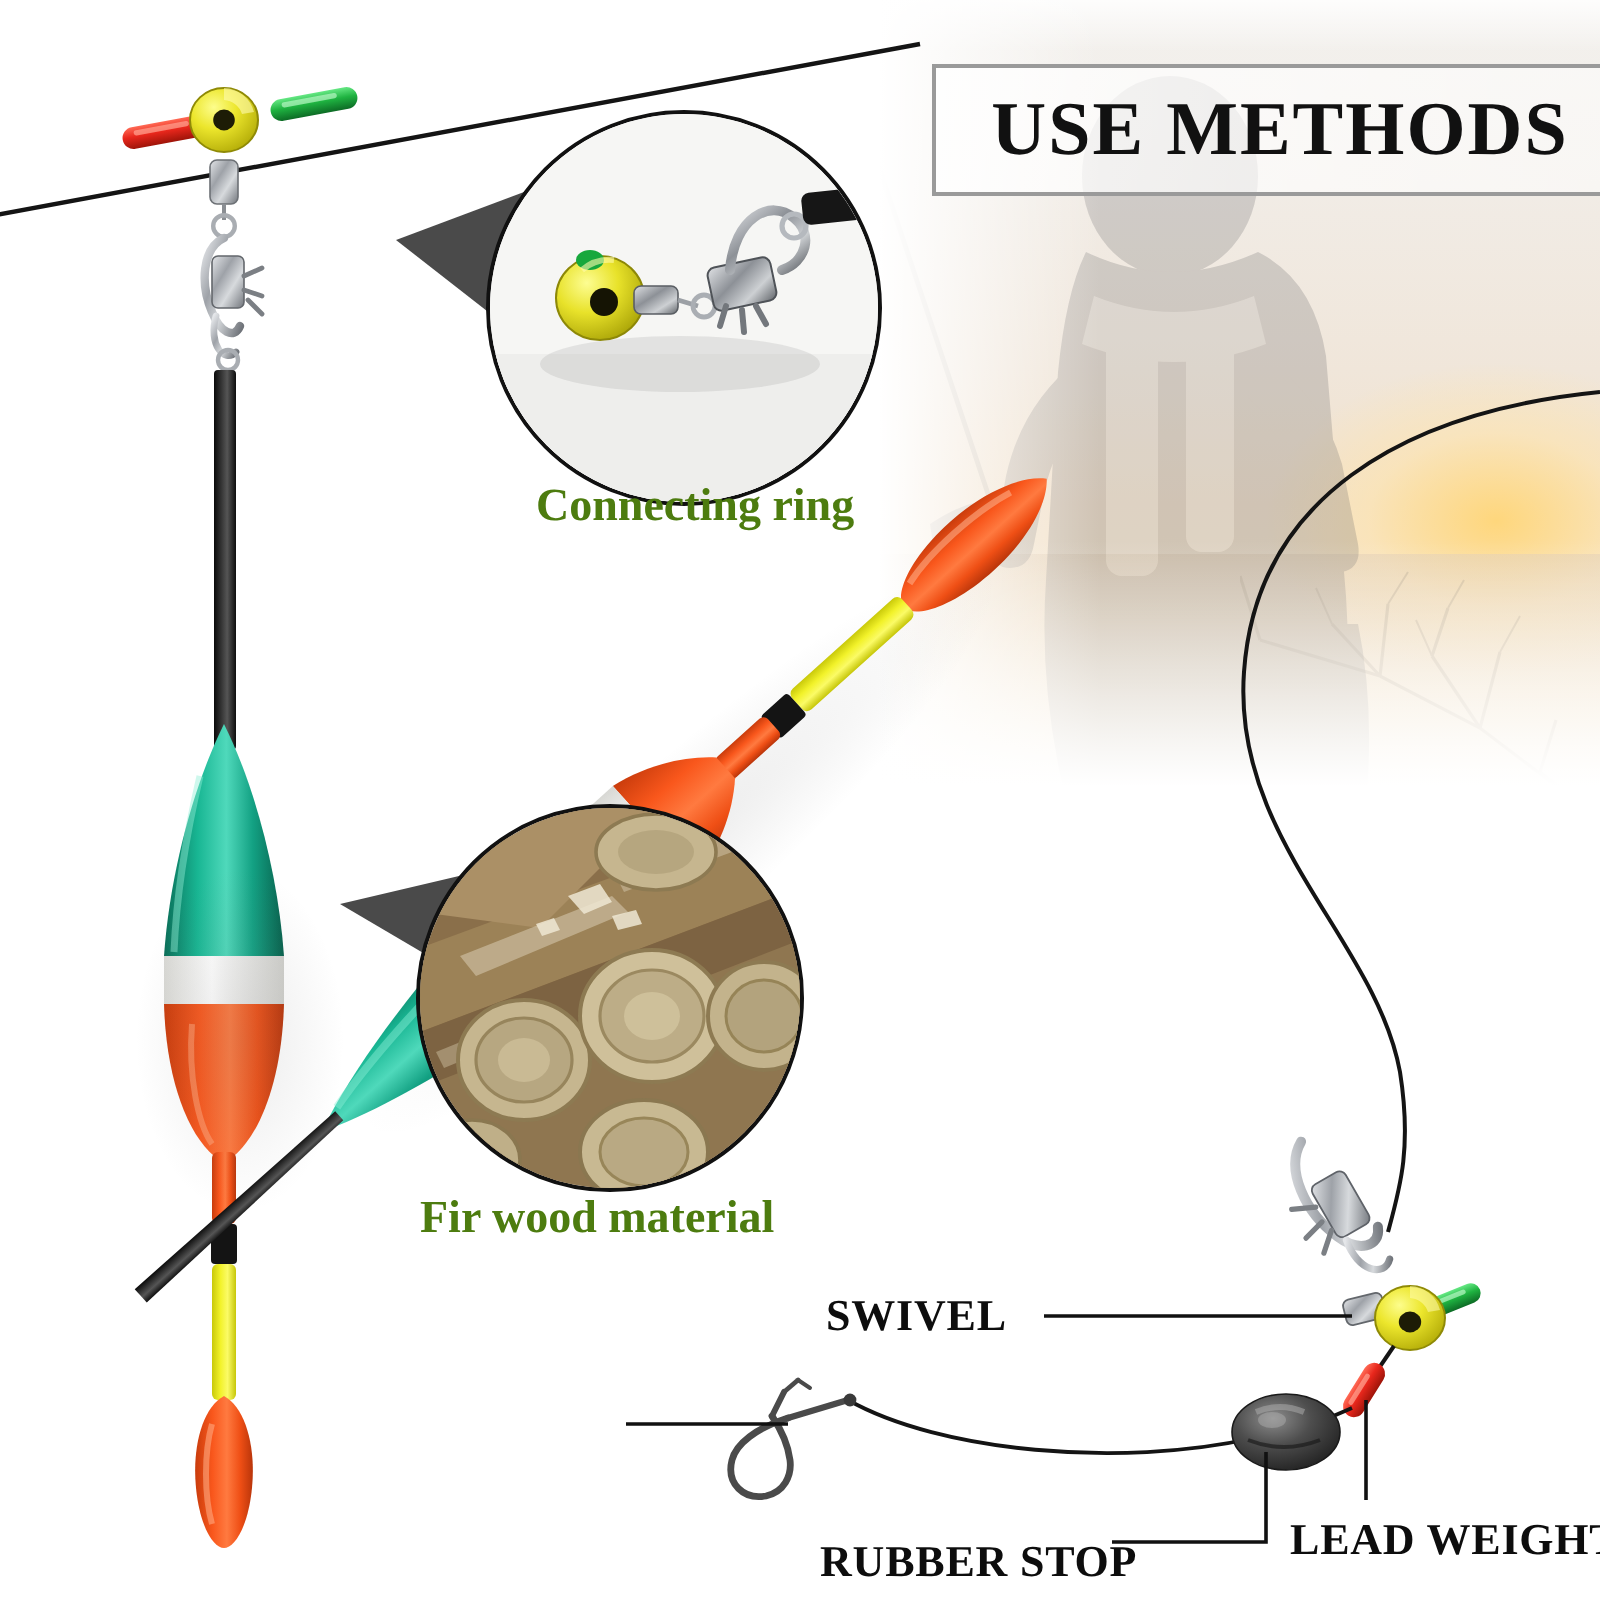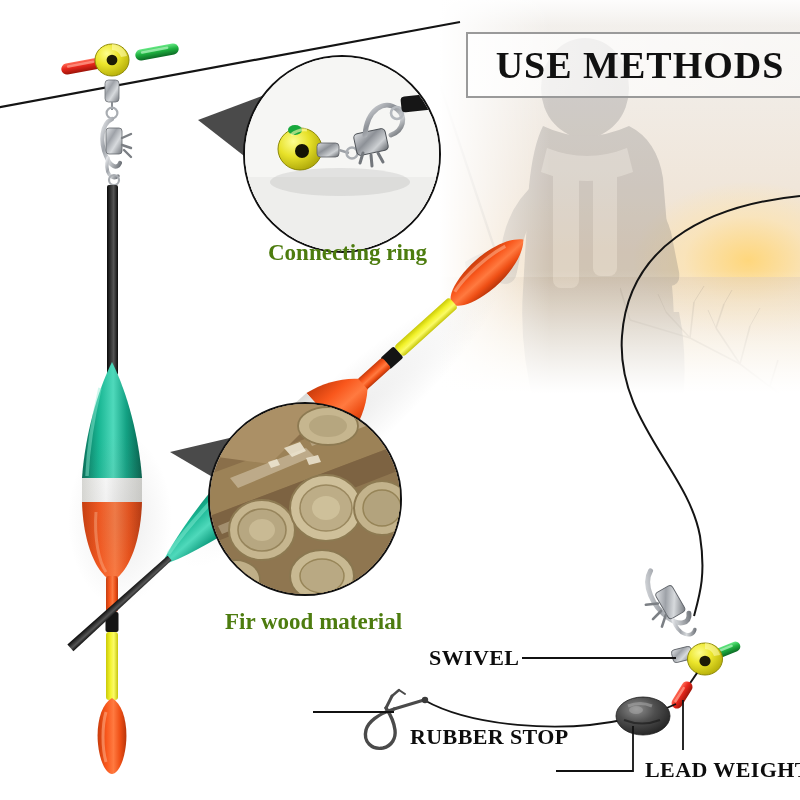--- a/index.html
+++ b/index.html
@@ -110,35 +110,35 @@
   }
   .callout-label {
     position: absolute;
     font-family: "Liberation Serif", "DejaVu Serif", serif;
     font-weight: bold;
     font-size: 23px;
     color: #4d7c0f;
     white-space: nowrap;
   }
   #label-connecting-ring { left: 268px; top: 240px; }
-  #label-fir-wood { left: 225px; top: 596px; margin-top: 13px; }
+  #label-fir-wood { left: 210px; top: 596px; }
 
   
   .part-label {
     position: absolute;
     font-family: "Liberation Serif", "DejaVu Serif", serif;
     font-weight: bold;
     font-size: 22px;
     letter-spacing: .4px;
     color: #0d0d0d;
     white-space: nowrap;
   }
-  #label-swivel { left: 429px; top: 645px; }
+  #label-swivel { left: 413px; top: 645px; }
   #label-fish-hook { left: 203px; top: 697px; }
-  #label-rubber-stop { left: 410px; top: 724px; }
+  #label-rubber-stop { left: 410px; top: 768px; }
   #label-lead-weight { left: 645px; top: 757px; }
 </style>
 </head>
 <body>
 
 <div id="stage">
 
   <div class="bg-photo">
     <div class="bg-sky"></div>
     <div class="bg-horizon"></div>

